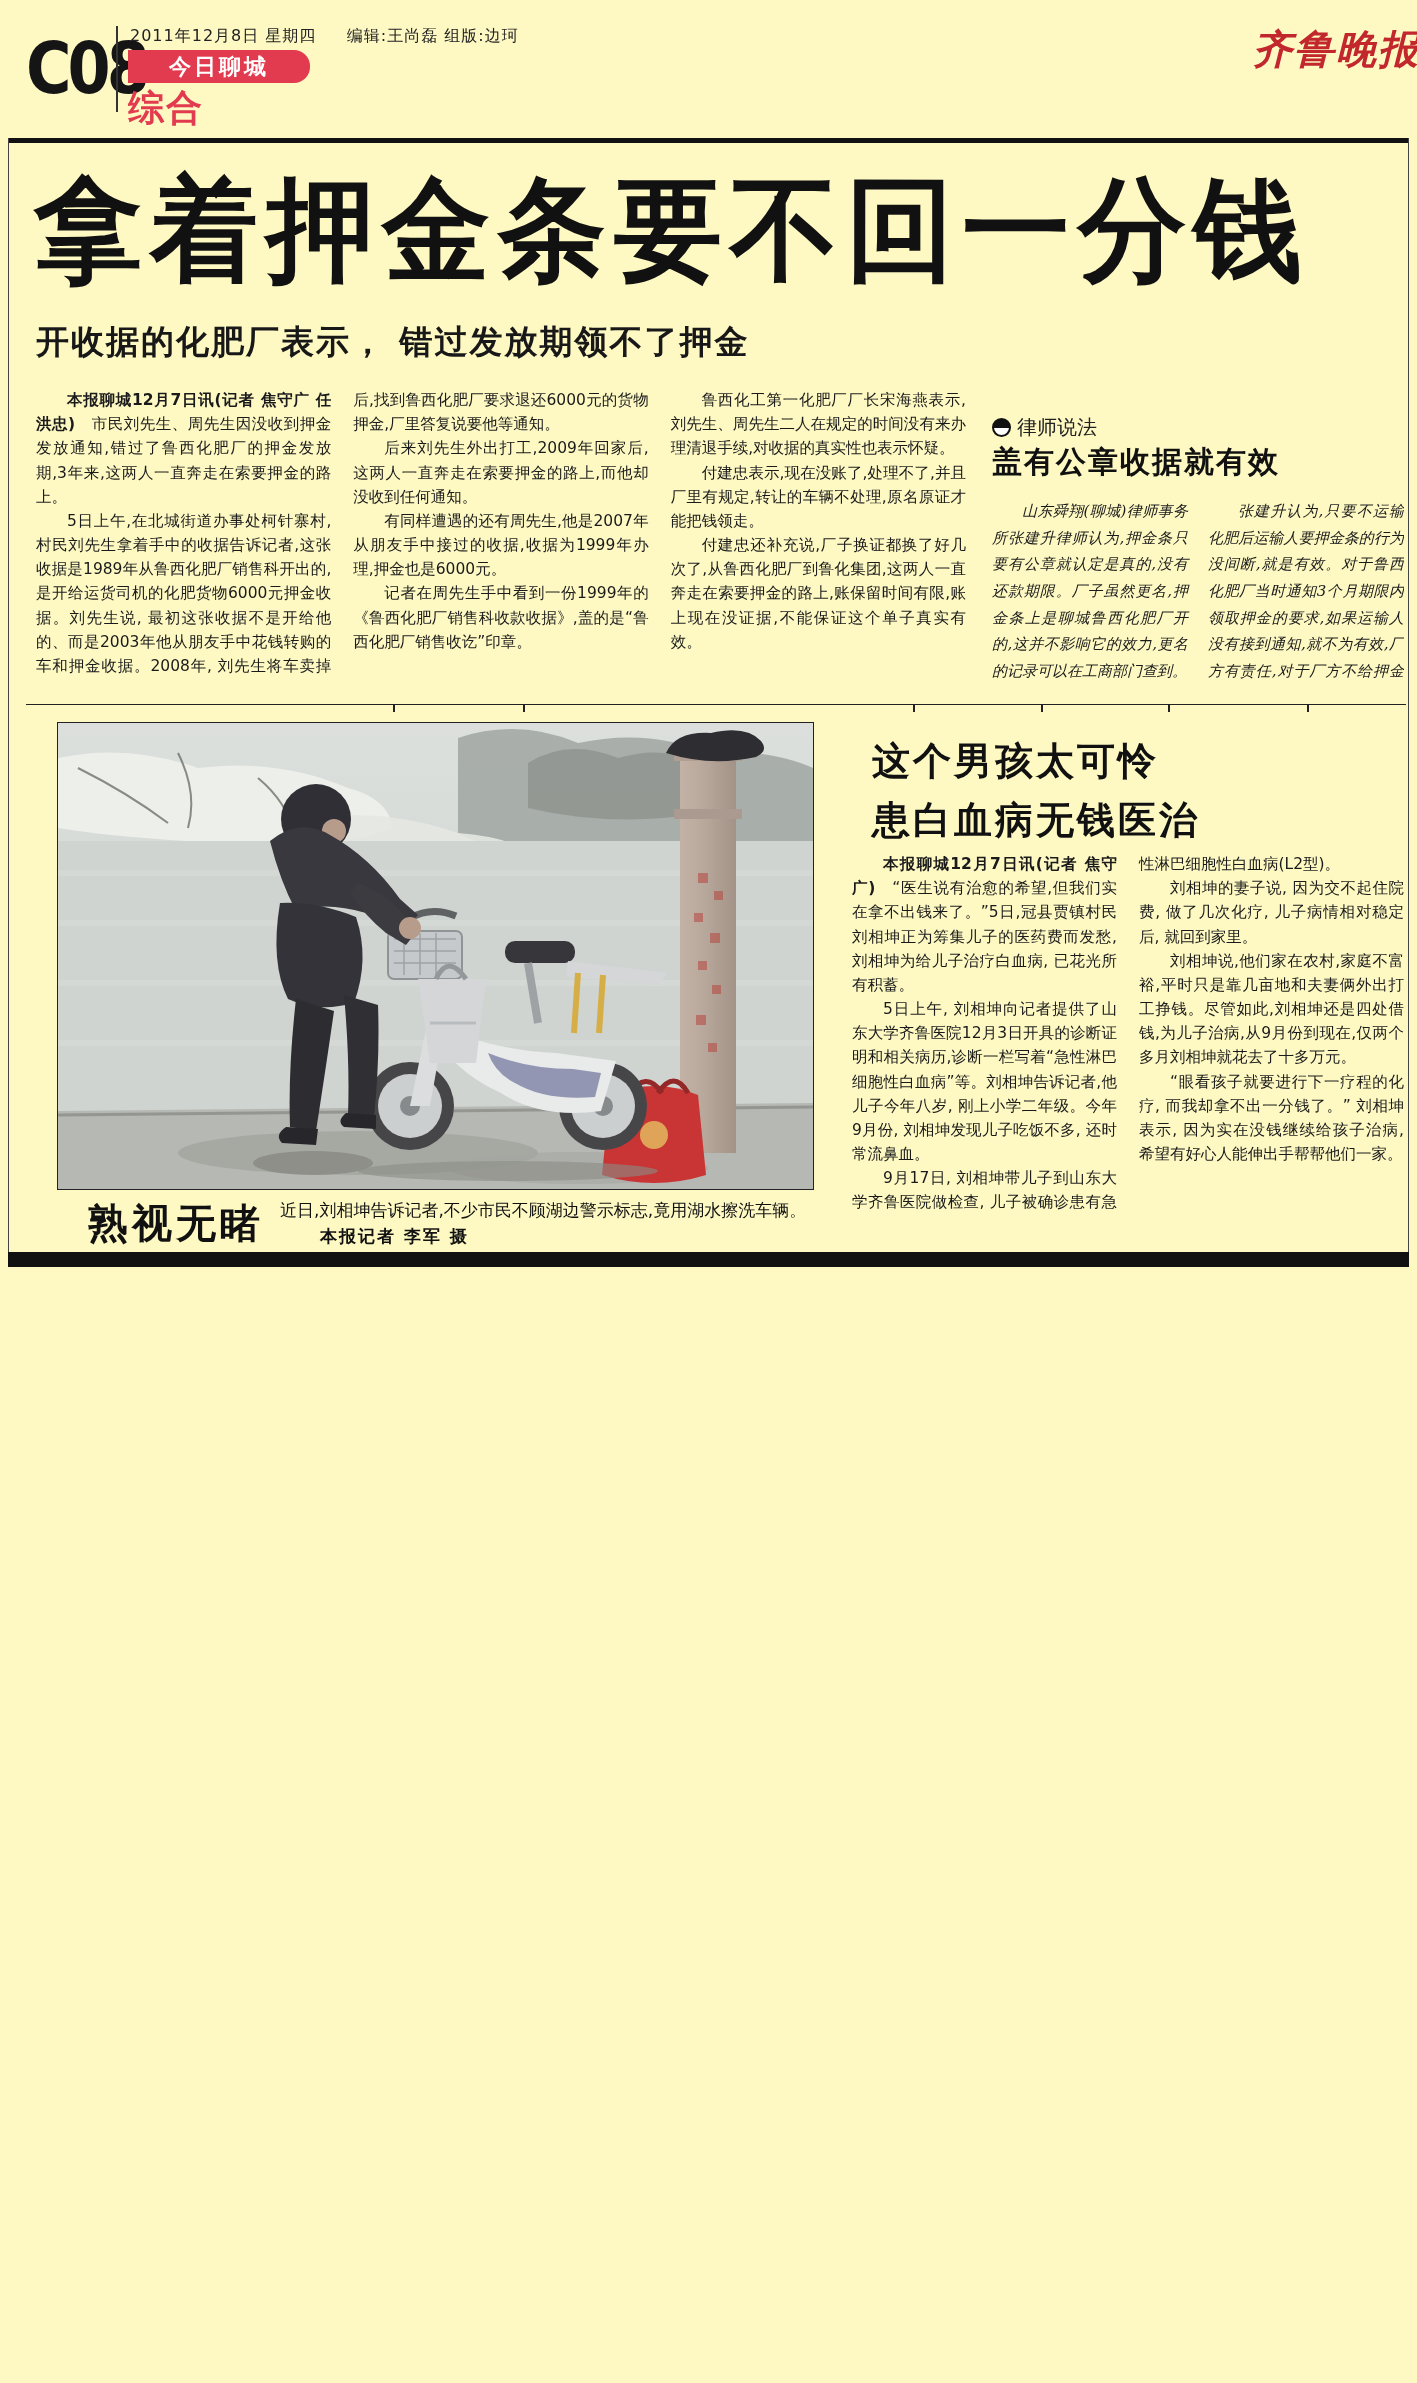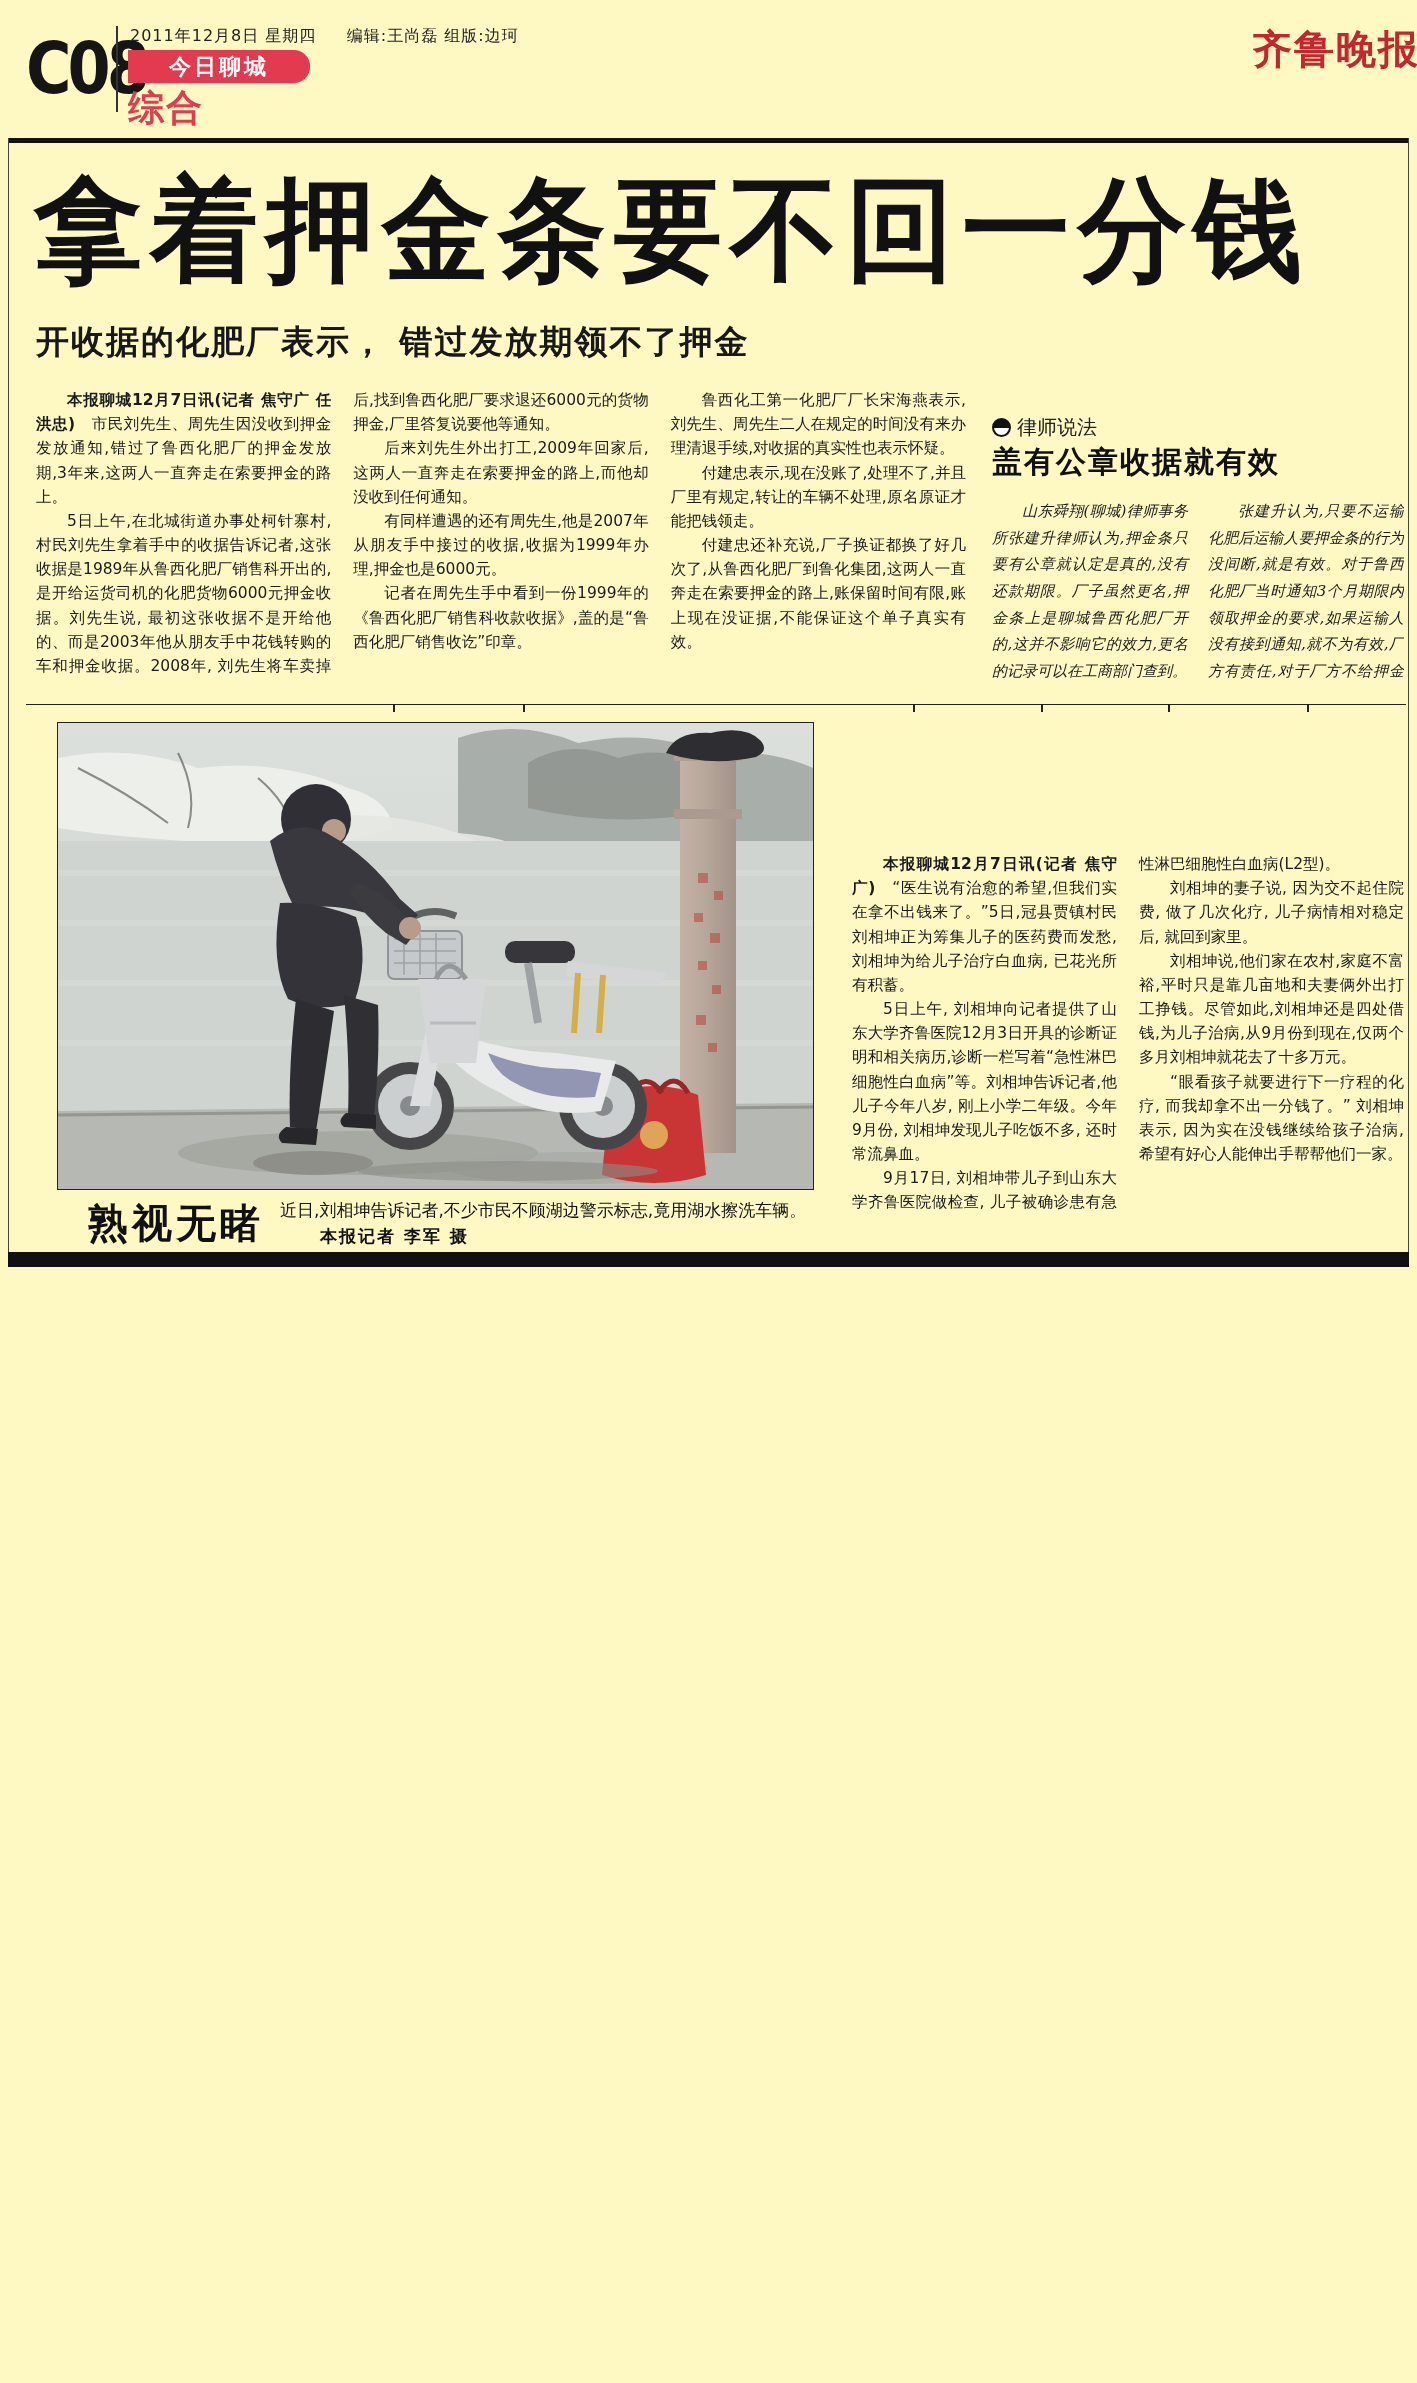--- a/index.html
+++ b/index.html
@@ -8,21 +8,21 @@
   .abs{position:absolute;}
 
   
   .pagenum{left:26px;top:26px;font-size:62px;font-weight:900;letter-spacing:-4px;color:#151515;
            font-family:"DejaVu Sans",sans-serif;transform:scaleY(1.15);transform-origin:top left;}
   .hdr-vline{left:116px;top:26px;width:2px;height:86px;background:#333;}
   .dateline{left:130px;top:26px;font-size:16px;color:#222;letter-spacing:1px;}
   .section-tab{left:128px;top:50px;width:182px;height:33px;background:#e23a4e;border-radius:0 16px 16px 0;
                display:flex;align-items:center;justify-content:center;color:#fff;font-weight:bold;font-size:22px;letter-spacing:3px;}
   .section-name{left:128px;top:84px;font-size:36px;font-weight:900;color:#e23a4e;letter-spacing:2px;}
-  .masthead{left:1252px;top:22px;width:150px;font-size:40px;color:#c2272d;font-weight:bold;
+  .masthead{left:1252px;top:22px;width:150px;font-size:40px;color:#c2272d;font-weight:bold;font-style:italic;
             font-family:"DejaVu Serif","Liberation Serif",serif;letter-spacing:2px;white-space:nowrap;}
 
   
   .top-rule{left:8px;top:138px;width:1401px;height:5px;background:#111;}
   .left-rule{left:8px;top:138px;width:1px;height:1129px;background:#444;}
   .right-rule{left:1408px;top:138px;width:1px;height:1129px;background:#444;}
   .bottom-bar{left:8px;top:1252px;width:1401px;height:15px;background:#111;}
 
   
   .headline{left:34px;top:168px;width:1360px;font-size:108px;line-height:1.1;font-weight:900;color:#111;
@@ -208,20 +208,24 @@
 
       <rect x="0" y="0" width="755" height="466" fill="#ffffff" opacity="0.06"></rect>
     </svg>
   </div>
 
   <div class="abs caption-title">熟视无睹</div>
   <div class="abs caption-text">
     <span class="lead"><span>近日,刘相坤告诉记者,不少市民不顾湖边警示标志,竟用湖水擦洗车辆。</span><span class="caption-credit">本报记者  李军  摄</span></span>
   </div>
 
+  <div class="abs a2-headline">
+    <div>这个男孩太可怜</div>
+    <div>患白血病无钱医治</div>
+  </div>
   <div class="abs a2-body">
     <p><b>本报聊城12月7日讯(记者 焦守广)</b>　<span>“医生说有治愈的希望,但我们实在拿不出钱来了。”5日,冠县贾镇村民刘相坤正为筹集儿子的医药费而发愁, 刘相坤为给儿子治疗白血病, 已花光所有积蓄。</span></p>
     <p>5日上午, 刘相坤向记者提供了山东大学齐鲁医院12月3日开具的诊断证明和相关病历,诊断一栏写着“急性淋巴细胞性白血病”等。刘相坤告诉记者,他儿子今年八岁, 刚上小学二年级。今年9月份, 刘相坤发现儿子吃饭不多, 还时常流鼻血。</p>
     <p>9月17日, 刘相坤带儿子到山东大学齐鲁医院做检查, 儿子被确诊患有急性淋巴细胞性白血病(L2型)。</p>
     <p>刘相坤的妻子说, 因为交不起住院费, 做了几次化疗, 儿子病情相对稳定后, 就回到家里。</p>
     <p>刘相坤说,他们家在农村,家庭不富裕,平时只是靠几亩地和夫妻俩外出打工挣钱。尽管如此,刘相坤还是四处借钱,为儿子治病,从9月份到现在,仅两个多月刘相坤就花去了十多万元。</p>
     <p>“眼看孩子就要进行下一疗程的化疗, 而我却拿不出一分钱了。” 刘相坤表示, 因为实在没钱继续给孩子治病, 希望有好心人能伸出手帮帮他们一家。</p>
   </div>
 
 </div>

